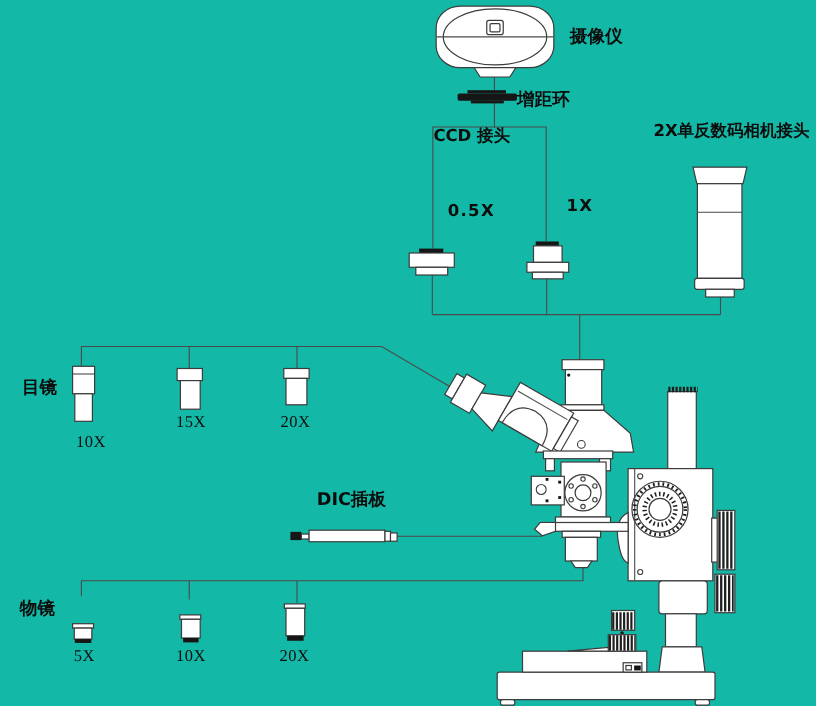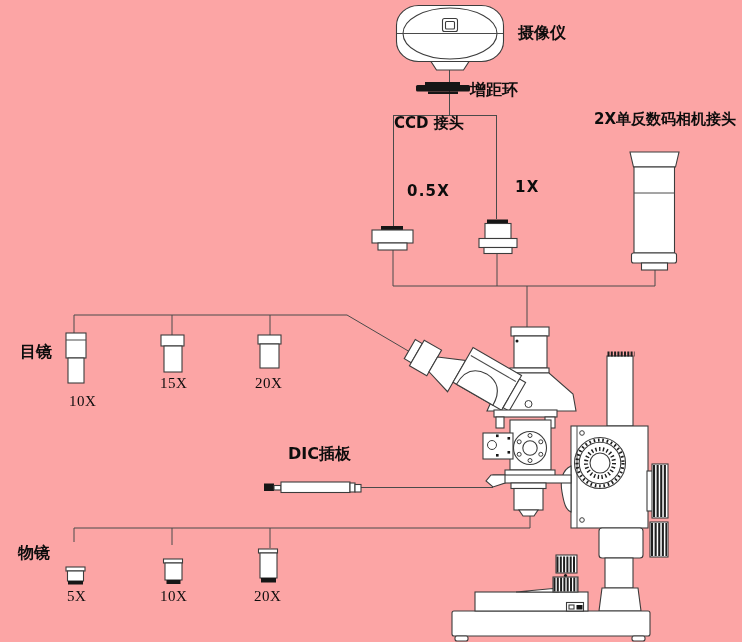--- a/index.html
+++ b/index.html
@@ -1,16 +1,16 @@
 <!DOCTYPE html>
 <html><head>
 <meta charset="utf-8">
 <style>
   html,body{margin:0;padding:0;background:#ffffff;}
-  .stage{position:relative;width:742px;height:642px;background:#fca5a5;overflow:hidden;}
+  .stage{position:relative;width:742px;height:642px;background:#14b8a6;overflow:hidden;}
   svg{display:block;}
   .s  {fill:#ffffff;stroke:#3c3c3c;stroke-width:1.1;}
   .sn {fill:none;stroke:#3c3c3c;stroke-width:1.1;}
   .ln {fill:none;stroke:#4a4a4a;stroke-width:1;}
   .dk {fill:#161616;stroke:none;}
   .scr{fill:#ffffff;stroke:#3c3c3c;stroke-width:1;}
   .stripe{fill:none;stroke:#1f1f1f;}
   text{fill:#0d0d0d;}
   .cjk  {font:bold 16px "DejaVu Sans","Liberation Sans",sans-serif;}
   .cjk15{font:bold 15px "DejaVu Sans","Liberation Sans",sans-serif;}

